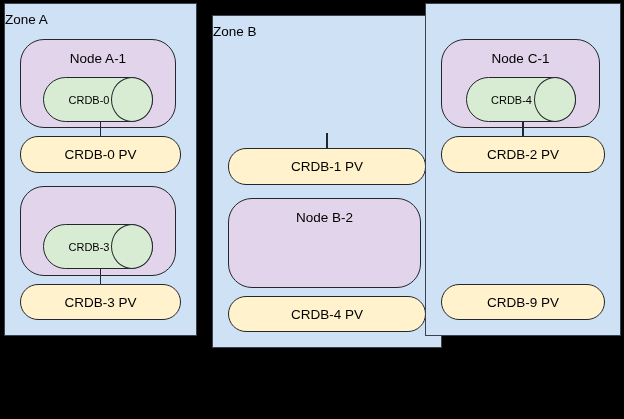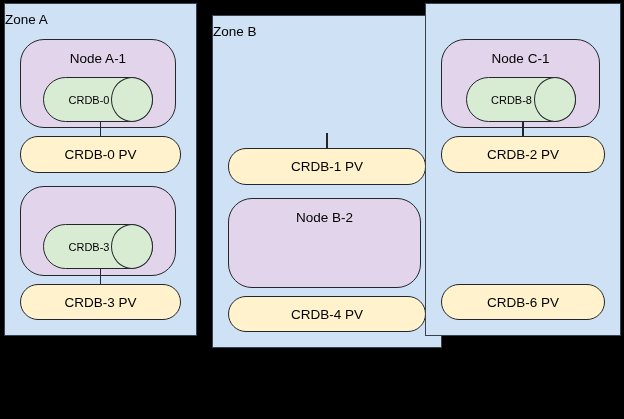--- a/index.html
+++ b/index.html
@@ -158,26 +158,26 @@
     </div>
   </div>
 
   <div class="zone zone-c">
 
     <div class="node node-top">
       <div class="node-title">Node C-1</div>
       <div class="cylinder">
         <div class="cyl-body"></div>
         <div class="cyl-cap"></div>
-        <div class="cyl-label">CRDB-8</div>
+        <div class="cyl-label">CRDB-4</div>
       </div>
     </div>
     <div class="connector conn-top"></div>
     <div class="pv pv-top">
       <span class="pv-label">CRDB-2 PV</span>
     </div>
 
     <div class="pv pv-bottom">
-      <span class="pv-label">CRDB-6 PV</span>
+      <span class="pv-label">CRDB-9 PV</span>
     </div>
   </div>
 
 </div>
 
 </body></html>

